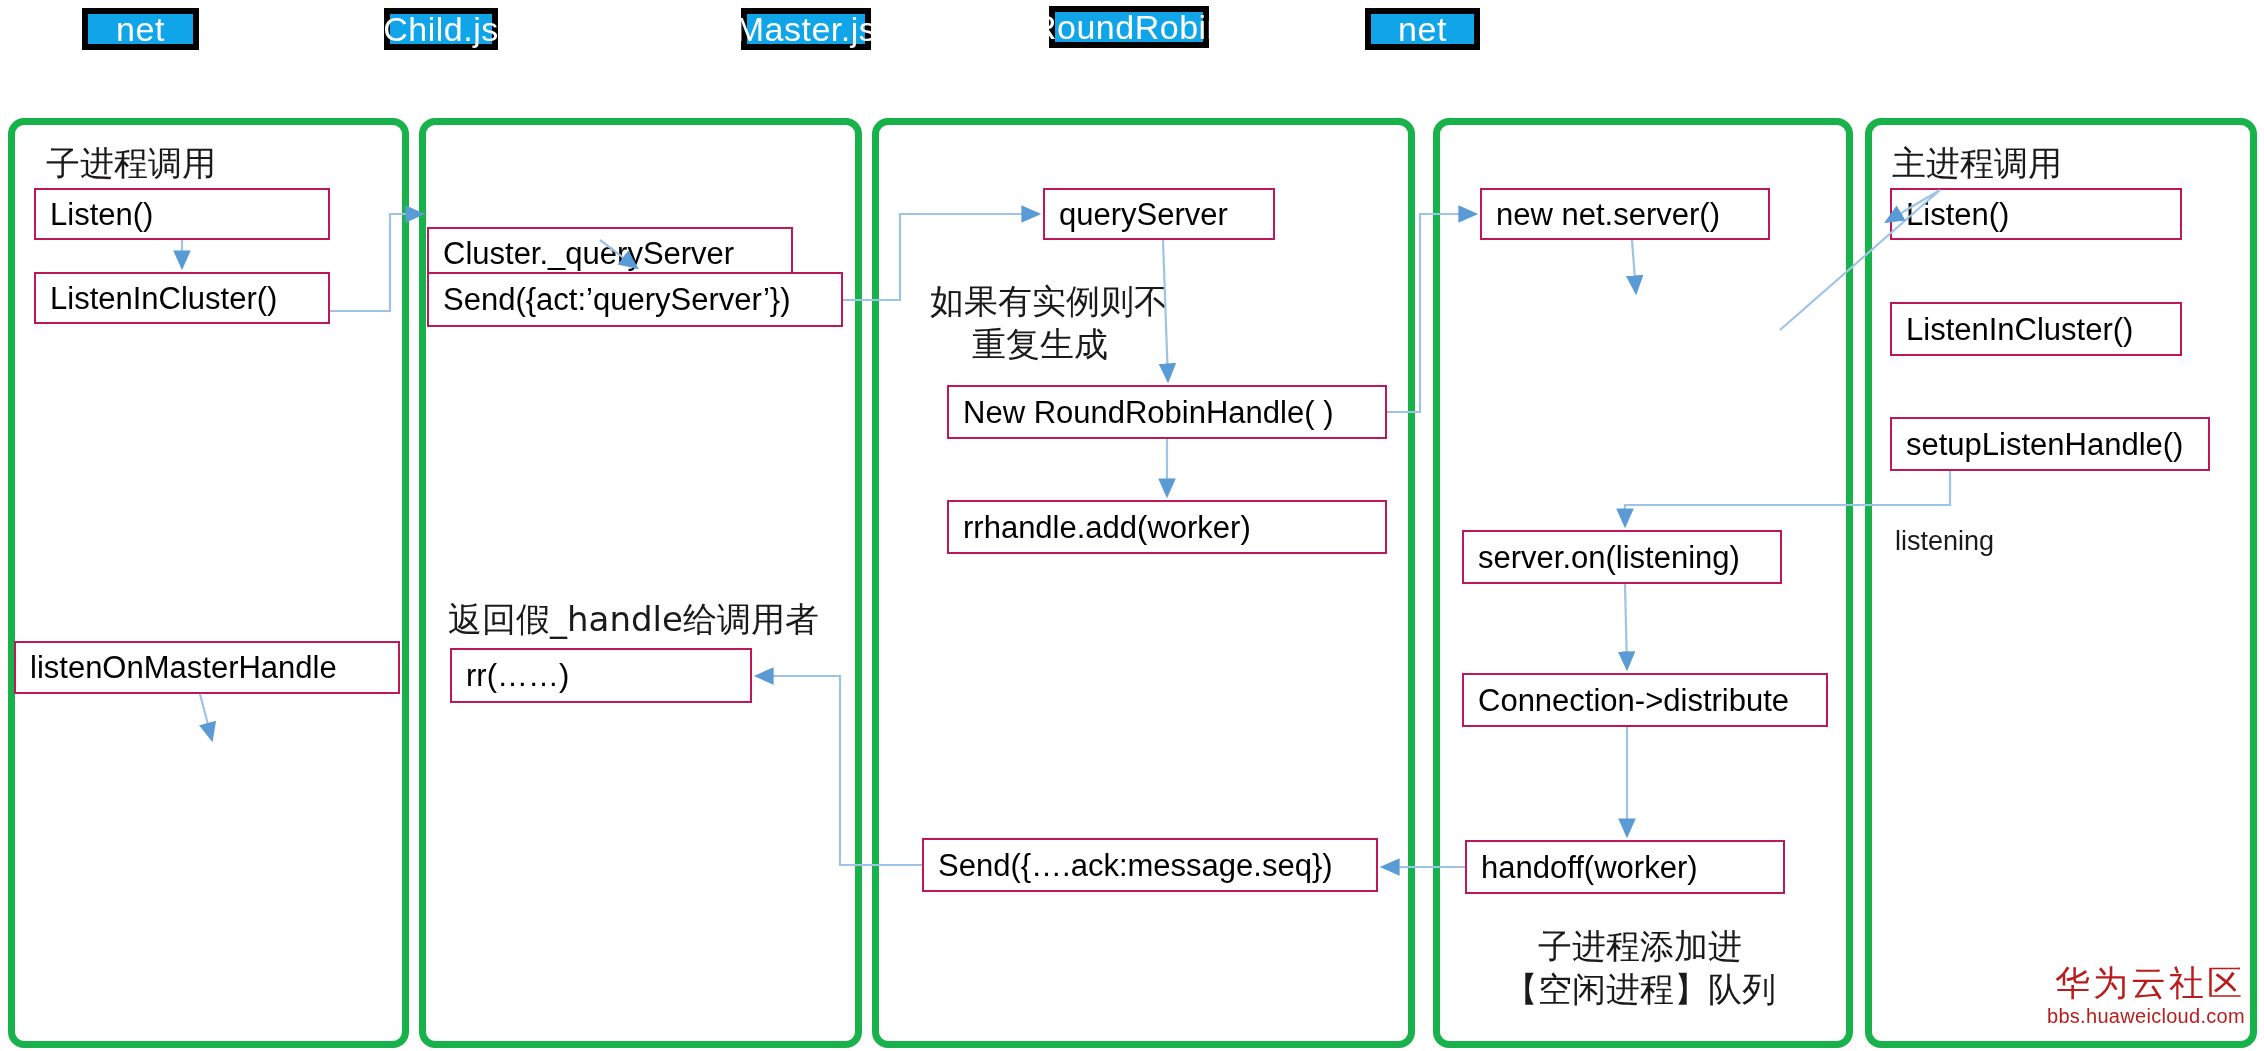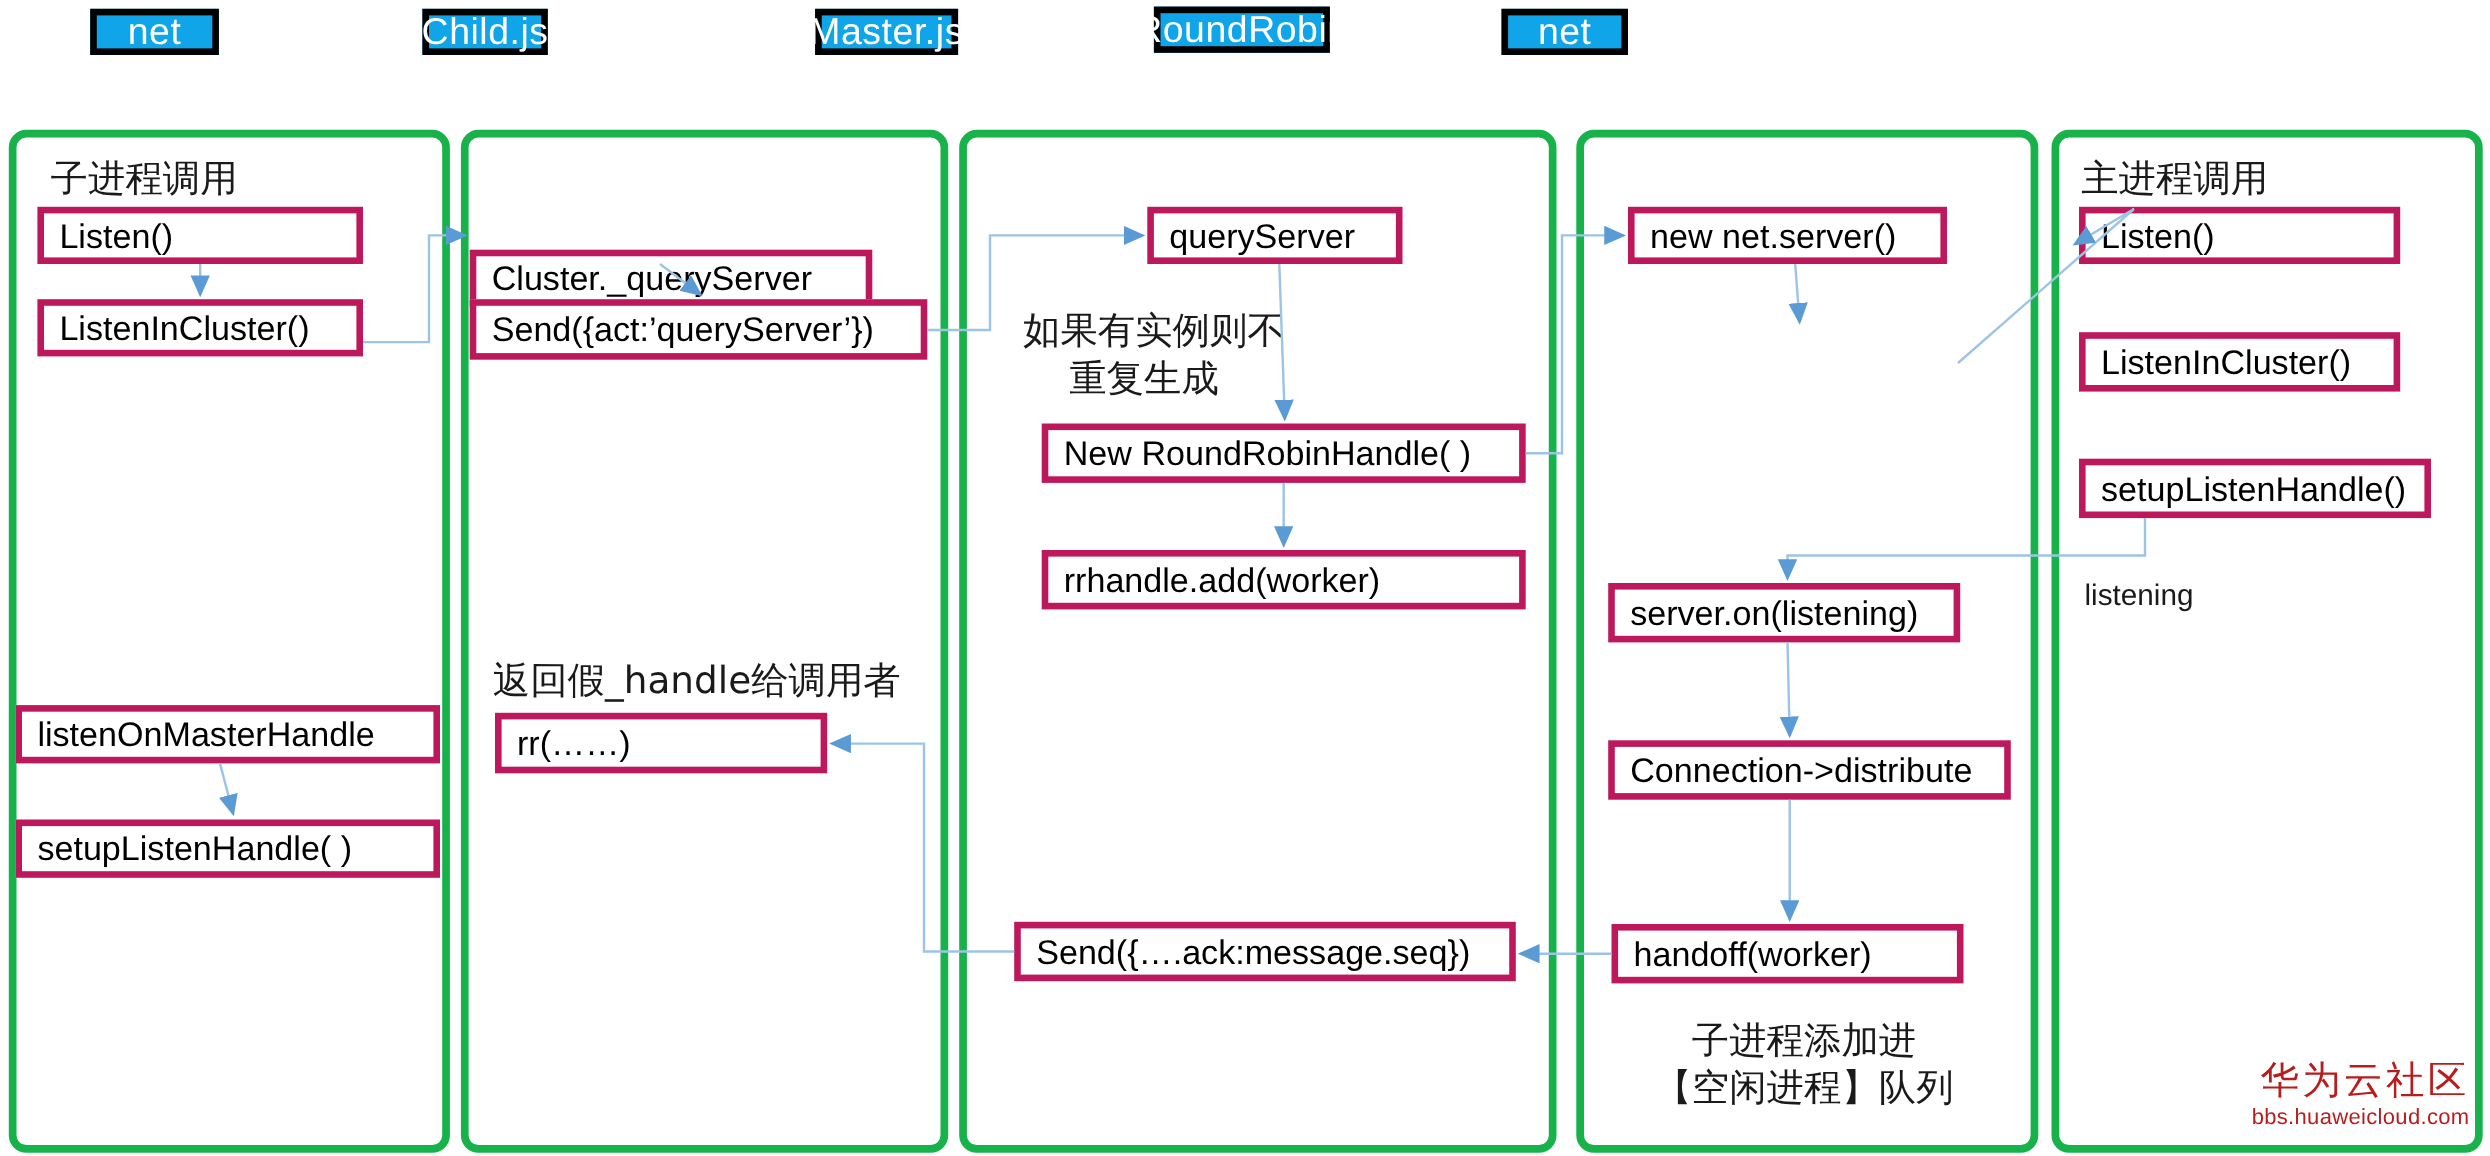--- a/index.html
+++ b/index.html
@@ -26,21 +26,21 @@
     position:absolute;
     border:7px solid #17b24a;
     border-radius:16px;
     box-sizing:border-box;
     background:transparent;
   }
 
   
   .node{
     position:absolute;
-    border:6px solid #be185d;
+    border:2px solid #be185d;
     background:#ffffff;
     box-sizing:border-box;
     display:flex;align-items:center;
     padding-left:14px;
     font-size:31px;
     color:#000000;
     white-space:nowrap;
     line-height:1;
   }
 
@@ -93,21 +93,20 @@
   <div class="lane" style="left:8px;top:118px;width:401px;height:930px;"></div>
   <div class="lane" style="left:419px;top:118px;width:443px;height:930px;"></div>
   <div class="lane" style="left:872px;top:118px;width:543px;height:930px;"></div>
   <div class="lane" style="left:1433px;top:118px;width:420px;height:930px;"></div>
   <div class="lane" style="left:1865px;top:118px;width:392px;height:930px;"></div>
 
   <div class="note cjk" style="left:46px;top:142px;">子进程调用</div>
   <div class="node" style="left:34px;top:188px;width:296px;height:52px;">Listen()</div>
   <div class="node" style="left:34px;top:272px;width:296px;height:52px;">ListenInCluster()</div>
   <div class="node" style="left:14px;top:641px;width:386px;height:53px;">listenOnMasterHandle</div>
-  <div class="node" style="left:14px;top:745px;width:386px;height:53px;">setupListenHandle( )</div>
 
   <div class="node" style="left:427px;top:188px;width:366px;height:52px;margin-top:39px;">Cluster._queryServer</div>
   <div class="node" style="left:427px;top:272px;width:416px;height:55px;">Send({act:’queryServer’})</div>
   <div class="note cjk" style="left:448px;top:598px;">返回假_handle给调用者</div>
   <div class="node" style="left:450px;top:648px;width:302px;height:55px;">rr(……)</div>
 
   <div class="node" style="left:1043px;top:188px;width:232px;height:52px;">queryServer</div>
   <div class="note cjk ctr" style="left:930px;top:280px;width:220px;">如果有实例则不
 重复生成</div>
   <div class="node" style="left:947px;top:385px;width:440px;height:54px;">New RoundRobinHandle( )</div>

